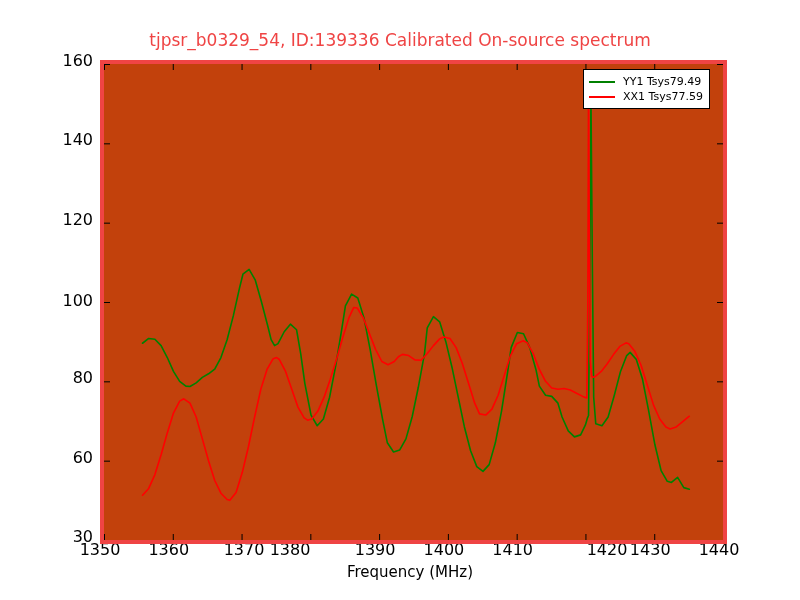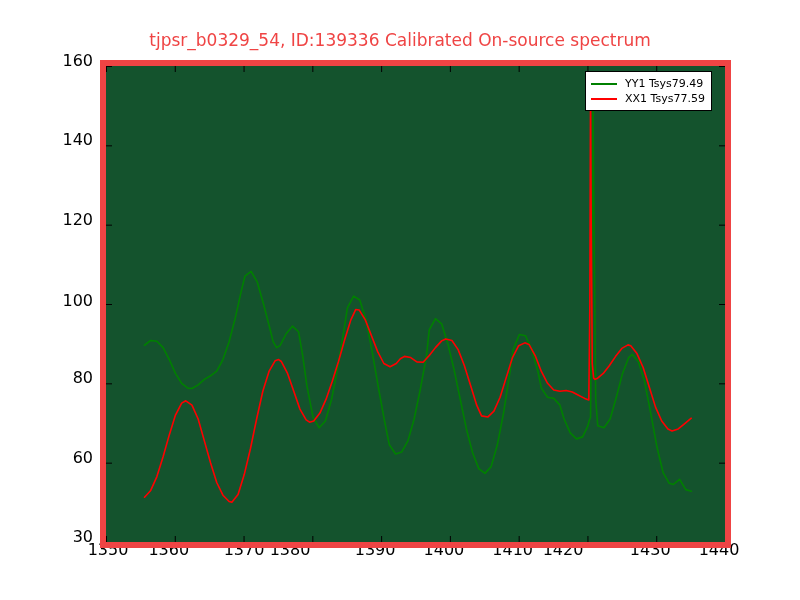--- a/index.html
+++ b/index.html
@@ -25,23 +25,23 @@
     color: #ef4444;
     white-space: nowrap;
   }
   
   #plot-area {
     position: absolute;
     left: 100px;
     top: 60px;
     width: 619px;
     height: 476px;
-    border: 6px solid #ef4444;
+    border: 4px solid #ef4444;
     box-sizing: content-box;
-    background: #14532d;
+    background: #c2410c;
   }
   #plot-svg {
     position: absolute;
     left: 0;
     top: 0;
     display: block;
   }
   .tick-label-y {
     position: absolute;
     right: 707px;
@@ -97,39 +97,40 @@
   }
   .legend-label { display: inline-block; }
 </style>
 </head>
 <body>
 
 <div id="figure">
 
   <div id="title">tjpsr_b0329_54, ID:139336 Calibrated On-source spectrum</div>
 
+  <div id="xlabel">Frequency (MHz)</div>
 
   <div id="y-ticks">
       <div class="tick-label-y" style="top: 536px;">30</div>
       <div class="tick-label-y" style="top: 456.667px;">60</div>
       <div class="tick-label-y" style="top: 377.333px;">80</div>
       <div class="tick-label-y" style="top: 300px;">100</div>
       <div class="tick-label-y" style="top: 218.667px;">120</div>
       <div class="tick-label-y" style="top: 139.333px;">140</div>
       <div class="tick-label-y" style="top: 60px;">160</div>
     </div>
   <div id="x-ticks">
-      <div class="tick-label-x" style="left: 108px;">1350</div>
+      <div class="tick-label-x" style="left: 100px;">1350</div>
       <div class="tick-label-x" style="left: 168.778px;">1360</div>
       <div class="tick-label-x" style="left: 244px;">1370</div>
       <div class="tick-label-x" style="left: 290px;">1380</div>
       <div class="tick-label-x" style="left: 375.111px;">1390</div>
       <div class="tick-label-x" style="left: 443.889px;">1400</div>
       <div class="tick-label-x" style="left: 512.667px;">1410</div>
-      <div class="tick-label-x" style="left: 563px;">1420</div>
+      <div class="tick-label-x" style="left: 607px;">1420</div>
       <div class="tick-label-x" style="left: 650.222px;">1430</div>
       <div class="tick-label-x" style="left: 719px;">1440</div>
     </div>
 
   <div id="plot-area">
     <svg id="plot-svg" width="619" height="476" viewBox="0 0 619 476">
         <line x1="0" y1="476.5" x2="6" y2="476.5" stroke="#000000" stroke-width="1"></line>
         <line x1="619" y1="476.5" x2="613" y2="476.5" stroke="#000000" stroke-width="1"></line>
         <line x1="0" y1="397.1666666666667" x2="6" y2="397.1666666666667" stroke="#000000" stroke-width="1"></line>
         <line x1="619" y1="397.1666666666667" x2="613" y2="397.1666666666667" stroke="#000000" stroke-width="1"></line>

